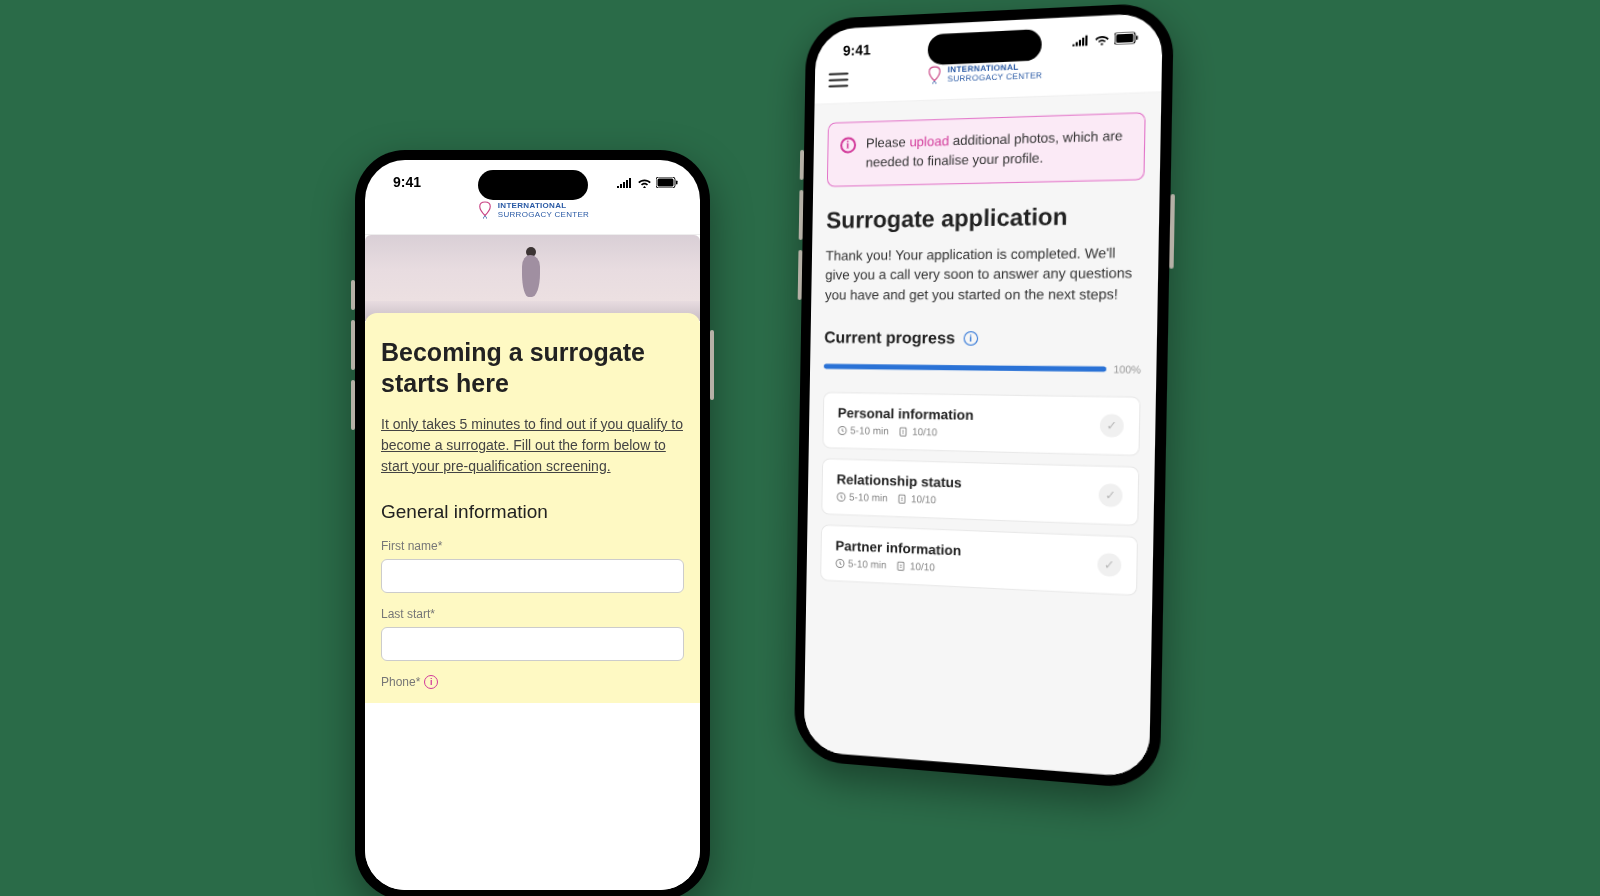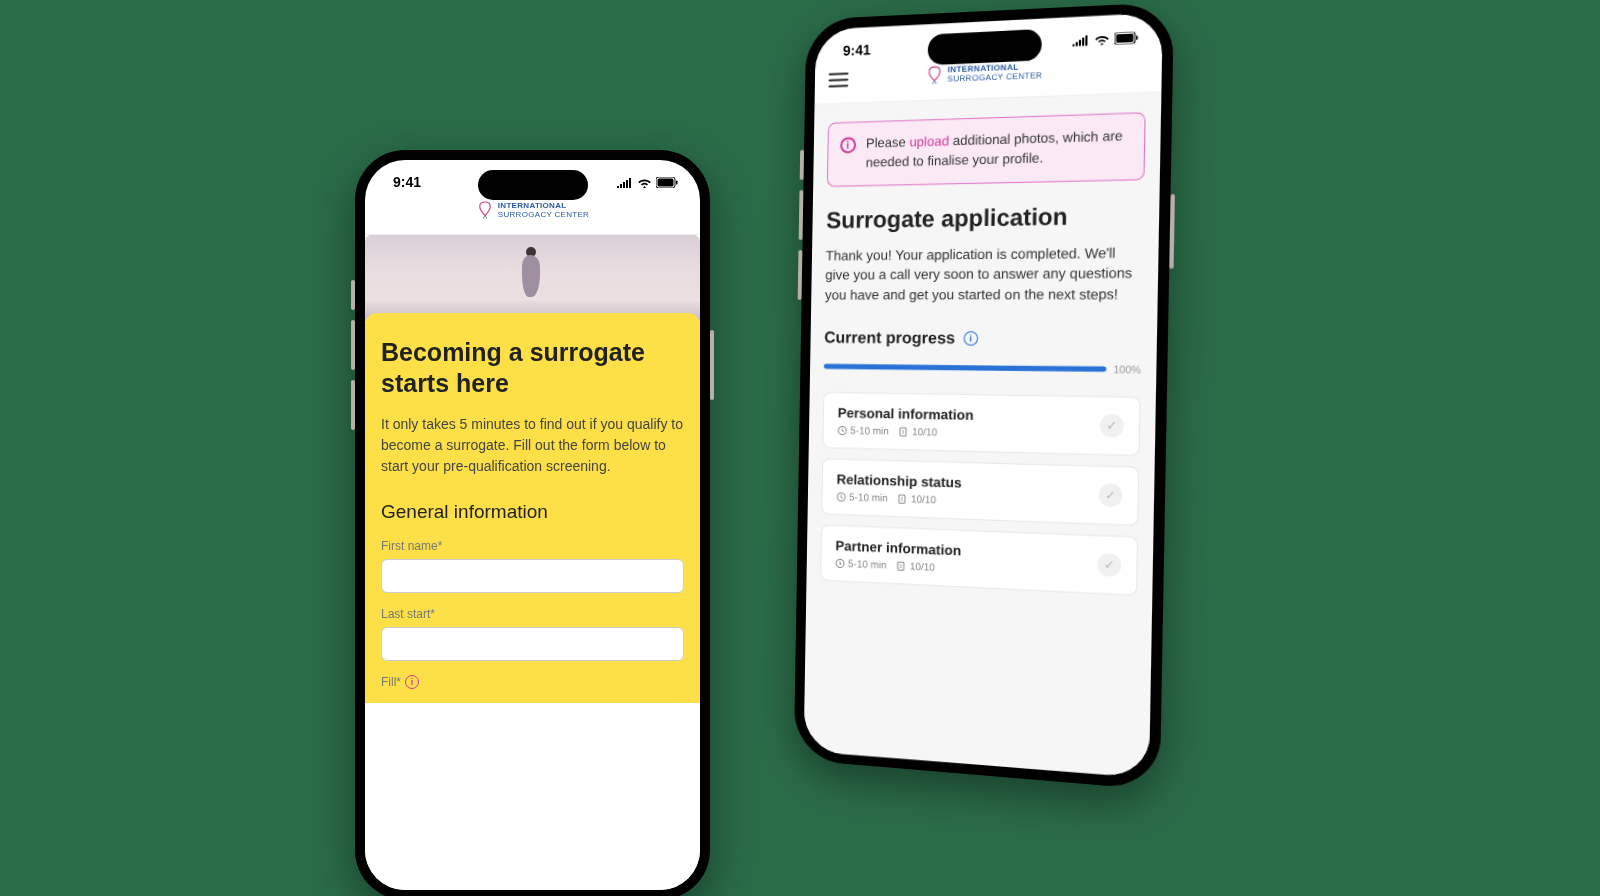--- a/index.html
+++ b/index.html
@@ -131,28 +131,28 @@
     left:45%;
     top:12px;
     width:30px;
     height:70px;
   }
   .hero .fig .head{position:absolute;top:0;left:10px;width:10px;height:10px;background:#3c3434;border-radius:50%;}
   .hero .fig .body{position:absolute;top:8px;left:6px;width:18px;height:42px;background:#a08fa1;border-radius:50% 60% 50% 40% / 30% 30% 60% 60%;}
   .hero .horizon{position:absolute;bottom:0;left:0;right:0;height:20px;background:linear-gradient(180deg,#e8dce0,#c8bec4);}
 
   .card-left {
-    background:#fde047;
+    background:#fef9c3;
     margin:-8px 0 0 0;
     border-radius: 12px 12px 0 0;
     padding: 24px 16px 8px;
     position:relative;
   }
   .title-left { font-size: 25px; font-weight:700; color:#222; line-height:1.25; margin-bottom:14px;}
-  .sub-left { font-size:14px; color:#444; line-height:1.5; margin-bottom:24px;}
+  .sub-left { font-size:14px; color:#444; line-height:1.5; margin-bottom:24px;text-decoration:underline;}
   .section-h { font-size:19px; font-weight:400; color:#222; margin-bottom:16px;}
   .label { font-size:12px; color:#777; margin-bottom:6px; display:flex; align-items:center; gap:4px;text-align:right;}
   .input {
     width:100%;
     height:34px;
     border:1px solid #ccc;
     border-radius:6px;
     background:#fff;
     margin-bottom:14px;
     padding:0 8px;
@@ -252,21 +252,21 @@
         <div class="sub-left">It only takes 5 minutes to find out if you qualify to become a surrogate. Fill out the form below to start your pre-qualification screening.</div>
         <div class="section-h">General information</div>
 
         <div class="label">First name*</div>
         <input class="input" style="">
 
         <div class="label">Last start*</div>
         <input class="input" style="">
 
         <div class="label">
-          <span>Fill*</span>
+          <span>Phone*</span>
           <span class="info-ico" style="border-color:#d23a9a;color:#d23a9a;">i</span>
         </div>
       </div>
     </div>
   </div>
 </div>
 
 <div class="phone phone-right">
   <div class="side-btn vol1"></div>
   <div class="side-btn vol2"></div>

